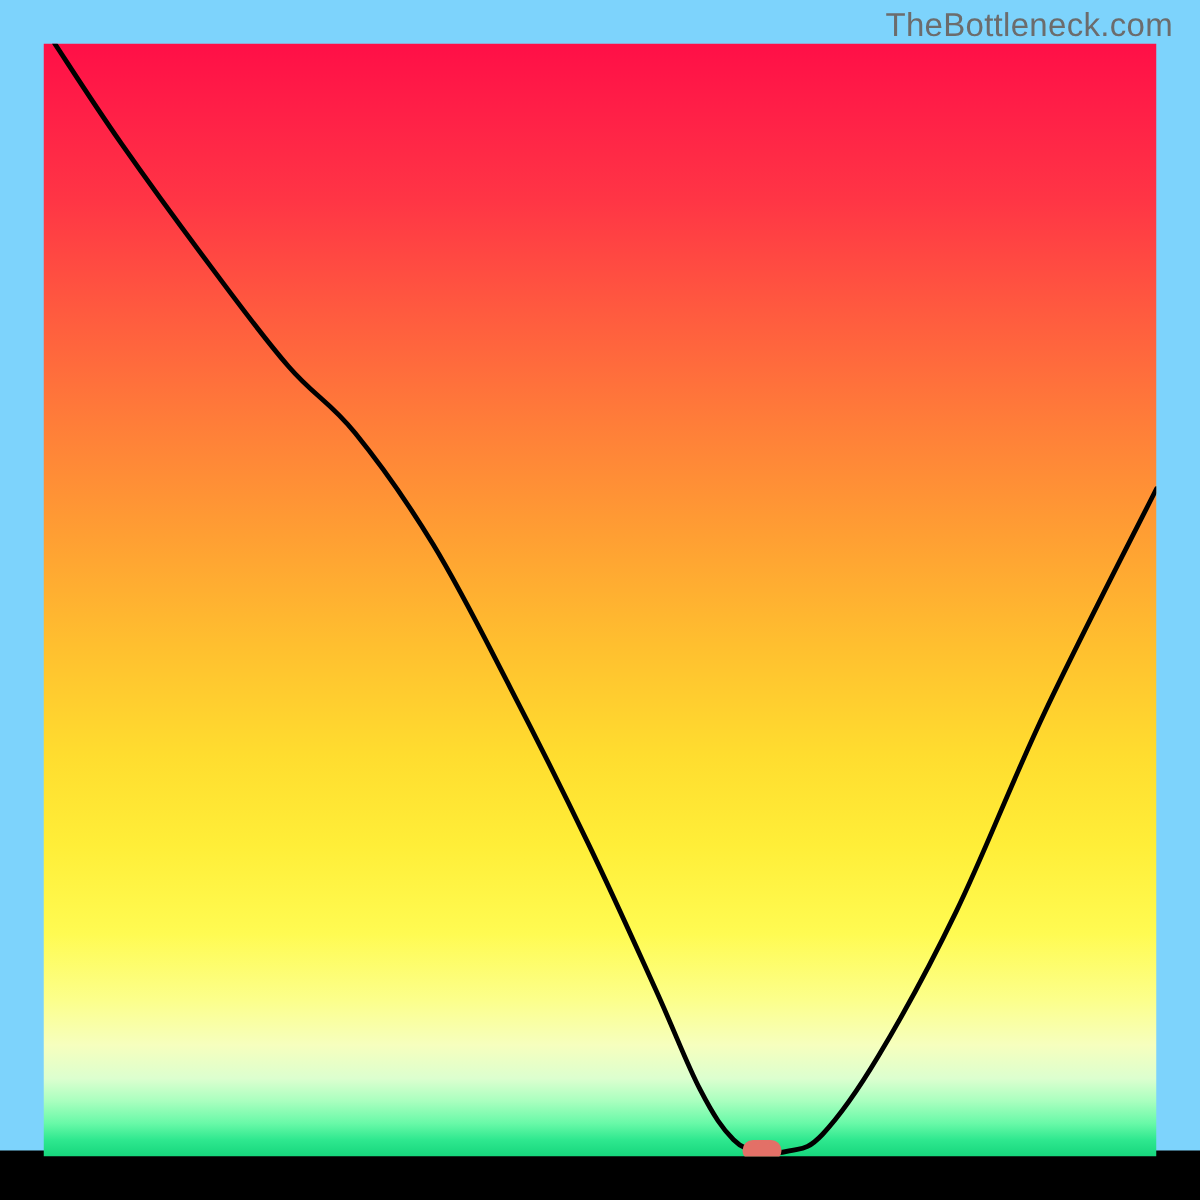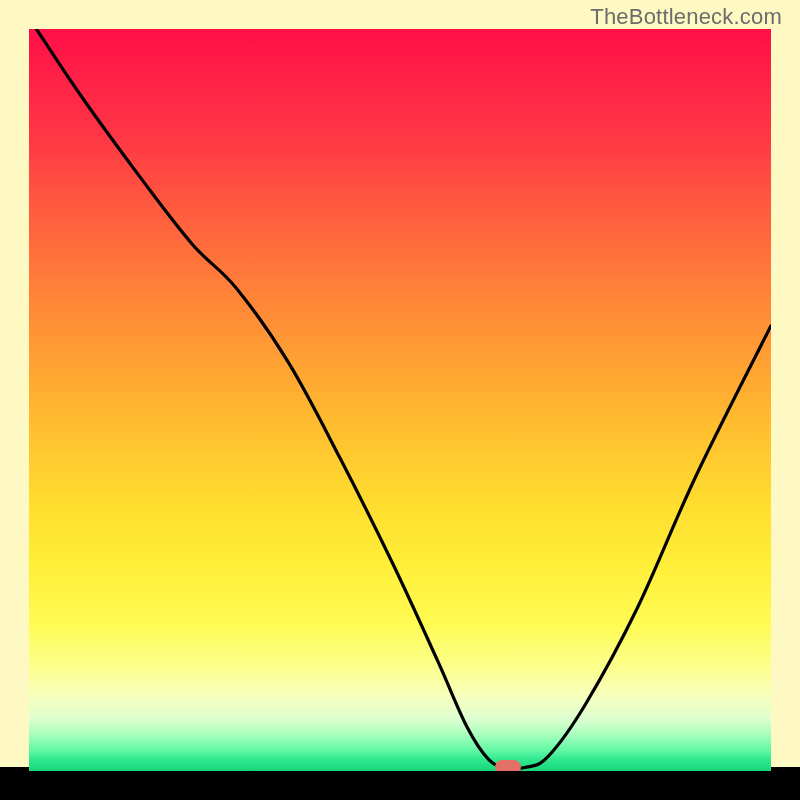--- a/index.html
+++ b/index.html
@@ -8,21 +8,21 @@
     width: 800px;
     height: 800px;
     background: #000;
     overflow: hidden;
     font-family: Arial, Helvetica, sans-serif;
   }
   .frame {
     position: relative;
     width: 800px;
     height: 767px;
-    background: #fef9c3;
+    background: #7dd3fc;
   }
   .watermark {
     position: absolute;
     top: 4px;
     right: 18px;
     color: #6c6c6c;
     font-size: 22px;
     font-weight: 500;
     letter-spacing: 0.2px;
     z-index: 10;

